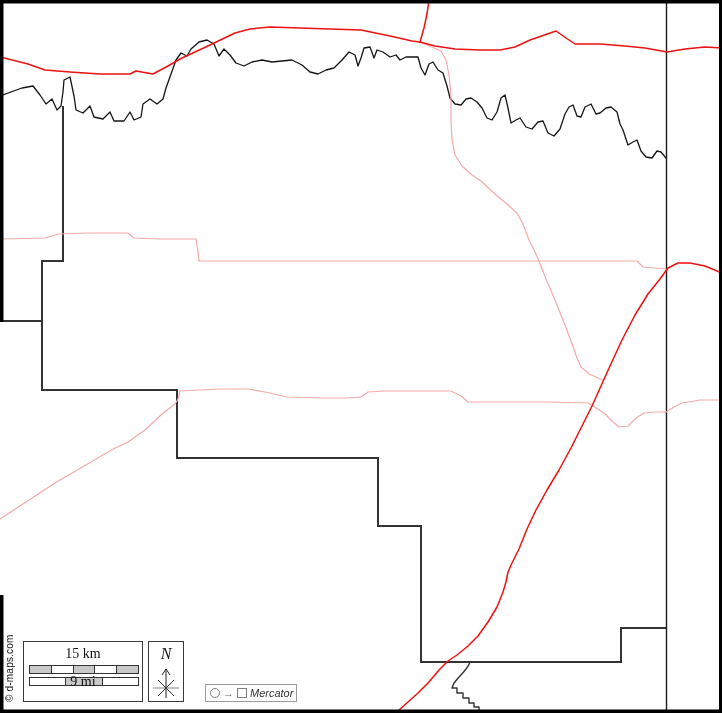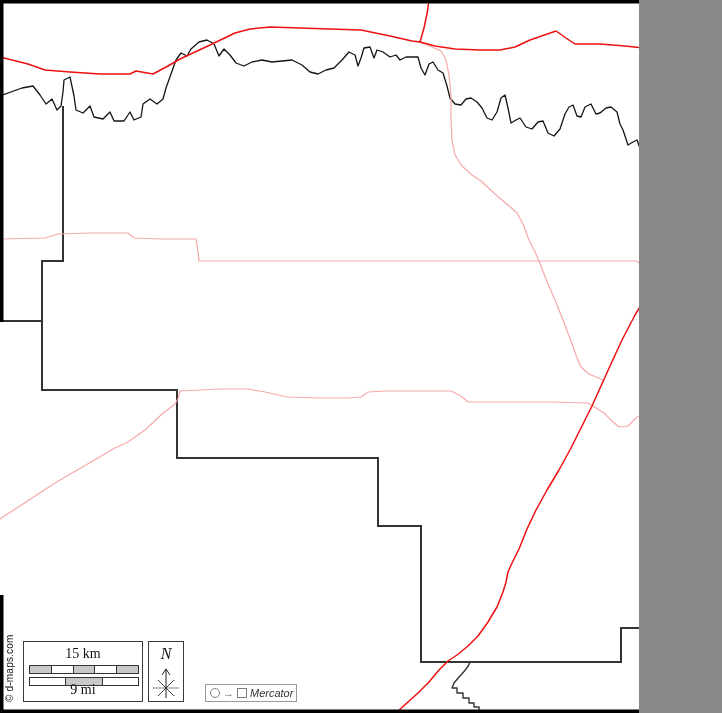--- a/index.html
+++ b/index.html
@@ -1,38 +1,38 @@
 <!DOCTYPE html>
 <html style="--color-border: #000000; --color-boundary: #333333; --color-divider: #1a1a1a; --color-river: #151515; --color-road_primary: #ee1111; --color-road_secondary: #f5a9a9; --color-scale_fill: #c9c9c9;"><head>
 <meta charset="utf-8">
 <style>
   html,body{margin:0;padding:0;background:#888;}
   .stage{
-    position:relative;width:639px;height:713px;background:#ffffff;
+    position:relative;width:722px;height:713px;background:#ffffff;
     overflow:hidden;font-family:"Liberation Sans",sans-serif;
   }
   svg{position:absolute;left:0;top:0;}
   .border-rect{fill:var(--color-border,#000);}
   .boundary{fill:none;stroke:var(--color-boundary,#333);stroke-width:2;stroke-linejoin:miter;stroke-linecap:butt;}
   .boundary-thin{fill:none;stroke:var(--color-boundary,#333);stroke-width:1.4;stroke-linejoin:round;}
   .divider{fill:none;stroke:var(--color-divider,#1a1a1a);stroke-width:1.4;}
   .river{fill:none;stroke:var(--color-river,#151515);stroke-width:1.3;stroke-linejoin:round;stroke-linecap:round;}
   .road-secondary{fill:none;stroke:var(--color-road_secondary,#f5a9a9);stroke-width:1.2;stroke-linejoin:round;stroke-linecap:round;}
   .road-primary{fill:none;stroke:var(--color-road_primary,#ee1111);stroke-width:1.5;stroke-linejoin:round;stroke-linecap:round;}
 
   .legend-box{
     position:absolute;background:#fff;border:1px solid #3a3a3a;box-sizing:border-box;
   }
   .scale-box{left:23px;top:641px;width:120px;height:61px;}
   .scale-label{
     position:absolute;left:0;width:100%;text-align:center;
     font-family:"Liberation Serif",serif;font-size:14px;color:#111;line-height:14px;
   }
   .scale-label.km{top:5px;}
-  .scale-label.mi{bottom:4px;}
+  .scale-label.mi{bottom:12px;}
   .scale-bar{position:absolute;left:5px;width:108px;height:7px;display:flex;border:1px solid #333;box-sizing:content-box;}
   .scale-bar.km-bar{top:23px;}
   .scale-bar.mi-bar{top:35px;}
   .scale-seg{flex:1;border-left:1px solid #333;box-sizing:border-box;}
   .scale-seg:first-child{border-left:none;}
   .seg-fill{background:var(--color-scale_fill,#c9c9c9);}
   .seg-empty{background:#fff;}
 
   .north-box{left:148px;top:641px;width:36px;height:61px;}
   .north-label{

